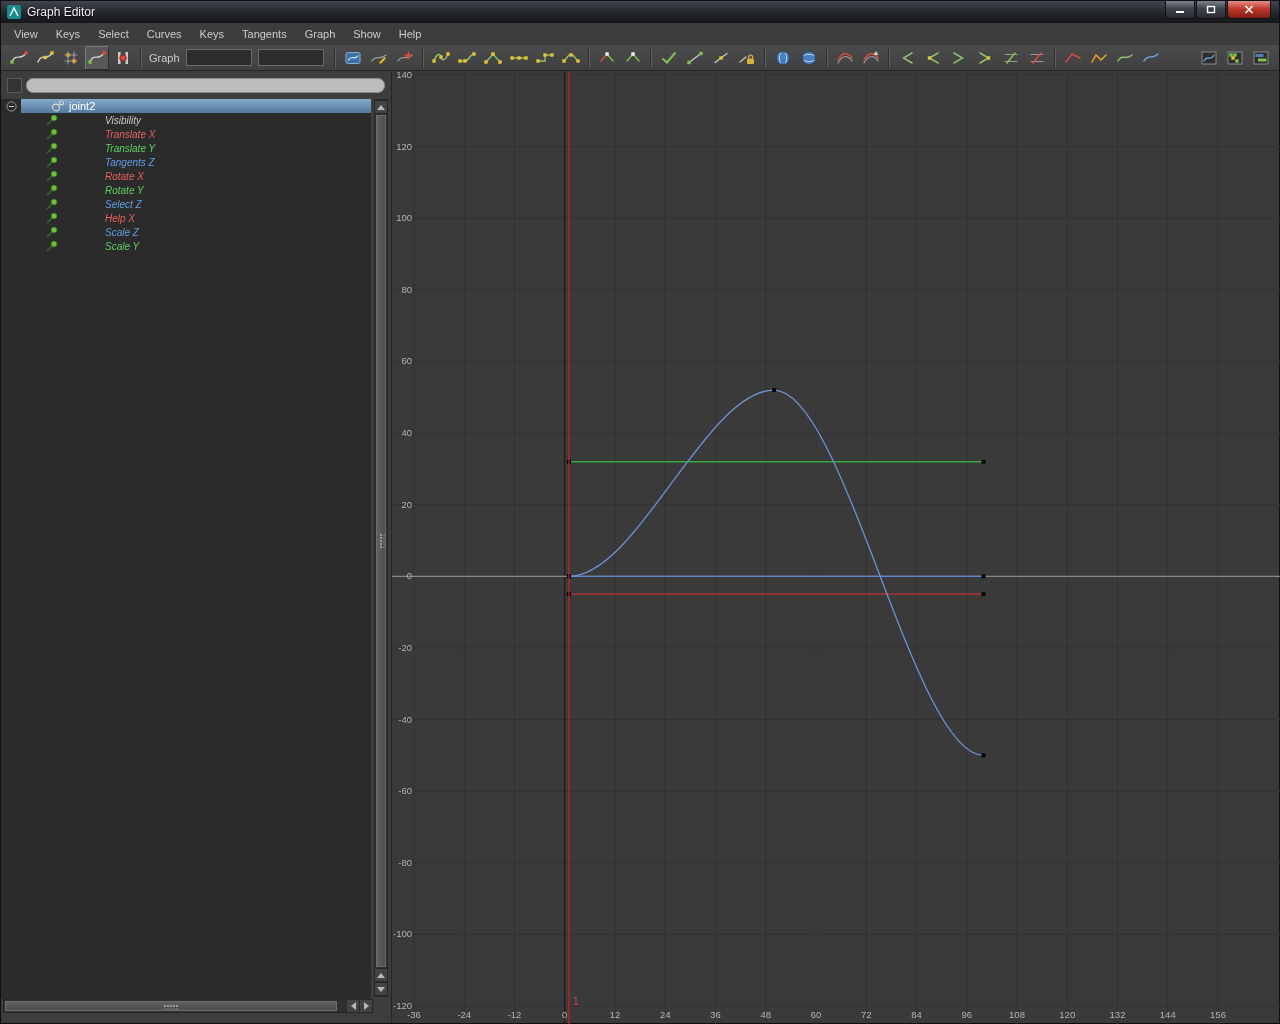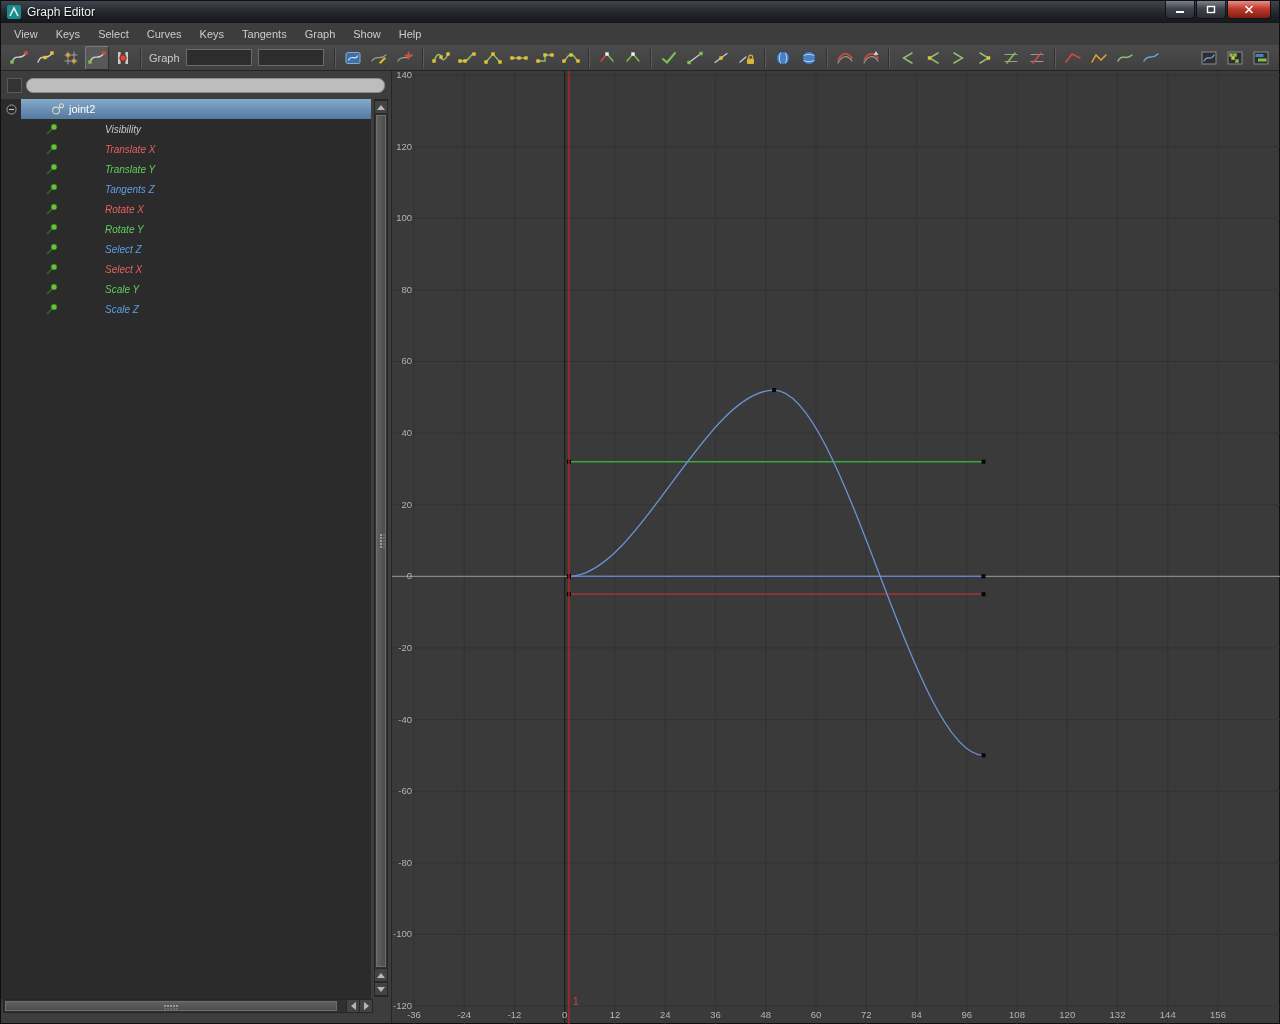--- a/index.html
+++ b/index.html
@@ -33,21 +33,21 @@
     color:#dddddd;font-size:10px;padding:0 3px;}
   .tb-spacer{flex:1;}
 
   
   .left-panel{position:absolute;top:70px;left:0;width:390px;bottom:0;background:#3d3d3d;}
   .filter-row{position:absolute;top:7px;left:6px;right:6px;height:15px;display:flex;align-items:center;}
   .filter-btn{width:15px;height:15px;background:#333333;border:1px solid #5a5a5a;margin-right:4px;box-sizing:border-box;}
   .filter-input{flex:1;height:13px;background:#bdbdbd;border:1px solid #8c8c8c;border-radius:7px;
     font-size:10px;padding:0 7px;color:#222;outline:none;}
   .tree{position:absolute;top:28px;left:0;width:370px;bottom:24px;background:#2b2b2b;overflow:hidden;}
-  .tree-row{height:20px;display:flex;align-items:center;position:relative;}
+  .tree-row{height:14px;display:flex;align-items:center;position:relative;}
   .expander{width:13px;margin-left:5px;display:flex;align-items:center;}
   .row-hl{flex:1;height:100%;display:flex;align-items:center;
     background:linear-gradient(#85a9cb,#54799e);margin-left:2px;padding-left:30px;}
   .joint-icon{display:flex;margin-right:4px;}
   .row-label{font-size:11px;color:#ffffff;}
   .pin-icon{margin-left:44px;display:flex;}
   .attr-label{font-size:10px;font-style:italic;margin-left:46px;}
 
   
   .vscroll{position:absolute;top:28px;bottom:26px;right:3px;width:14px;background:#303030;
@@ -537,39 +537,39 @@
           </span>
           <span class="attr-label" style="color:#5f9fe8">Select Z</span>
         </div>
         <div class="tree-row attr">
           <span class="pin-icon">
             <svg width="14" height="14" viewBox="0 0 14 14">
               <line x1="2" y1="12" x2="8" y2="6" stroke="#2f6b1f" stroke-width="1.6"></line>
               <circle cx="9" cy="5" r="3" fill="#6dbf3e" stroke="#2f6b1f" stroke-width="0.8"></circle>
             </svg>
           </span>
-          <span class="attr-label" style="color:#e86060">Select X</span>
+          <span class="attr-label" style="color:#e86060">Help X</span>
+        </div>
+        <div class="tree-row attr">
+          <span class="pin-icon">
+            <svg width="14" height="14" viewBox="0 0 14 14">
+              <line x1="2" y1="12" x2="8" y2="6" stroke="#2f6b1f" stroke-width="1.6"></line>
+              <circle cx="9" cy="5" r="3" fill="#6dbf3e" stroke="#2f6b1f" stroke-width="0.8"></circle>
+            </svg>
+          </span>
+          <span class="attr-label" style="color:#5f9fe8">Scale Z</span>
         </div>
         <div class="tree-row attr">
           <span class="pin-icon">
             <svg width="14" height="14" viewBox="0 0 14 14">
               <line x1="2" y1="12" x2="8" y2="6" stroke="#2f6b1f" stroke-width="1.6"></line>
               <circle cx="9" cy="5" r="3" fill="#6dbf3e" stroke="#2f6b1f" stroke-width="0.8"></circle>
             </svg>
           </span>
           <span class="attr-label" style="color:#5ecf5e">Scale Y</span>
-        </div>
-        <div class="tree-row attr">
-          <span class="pin-icon">
-            <svg width="14" height="14" viewBox="0 0 14 14">
-              <line x1="2" y1="12" x2="8" y2="6" stroke="#2f6b1f" stroke-width="1.6"></line>
-              <circle cx="9" cy="5" r="3" fill="#6dbf3e" stroke="#2f6b1f" stroke-width="0.8"></circle>
-            </svg>
-          </span>
-          <span class="attr-label" style="color:#5f9fe8">Scale Z</span>
         </div>
       </div>
 
     <div class="vscroll">
       <div class="sb-btn">
           <div class="tri-up"></div>
         </div>
       <div class="vthumb">
           <div class="grip-v"></div>
         </div>

